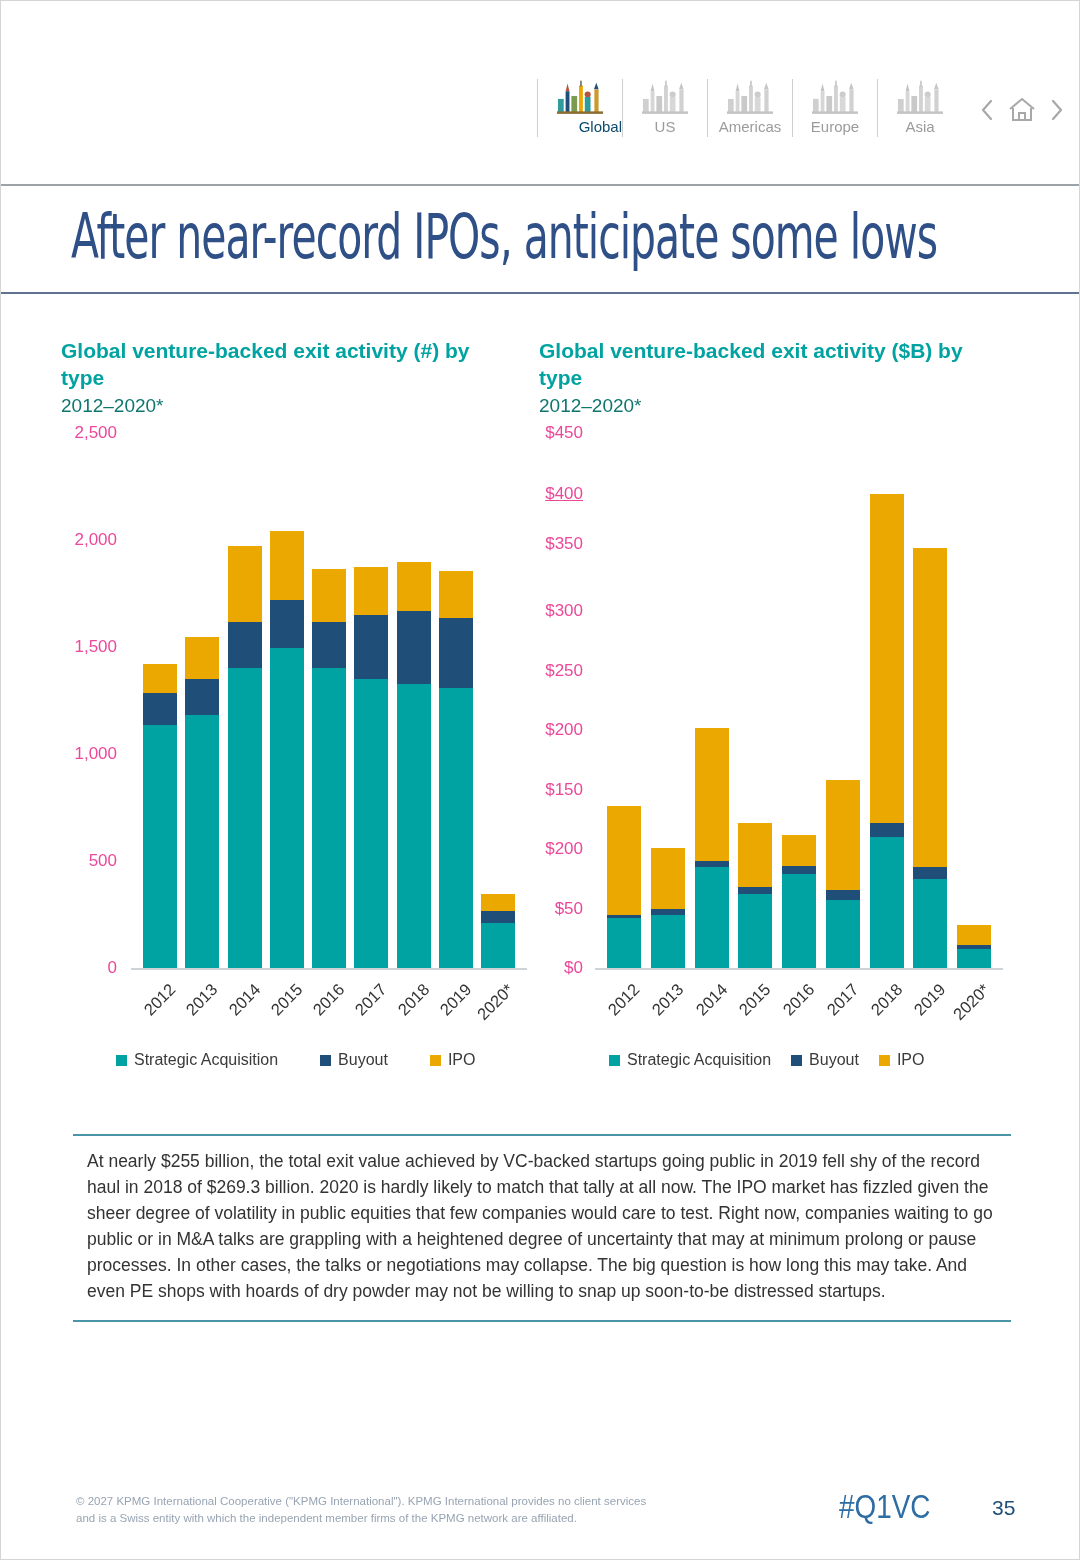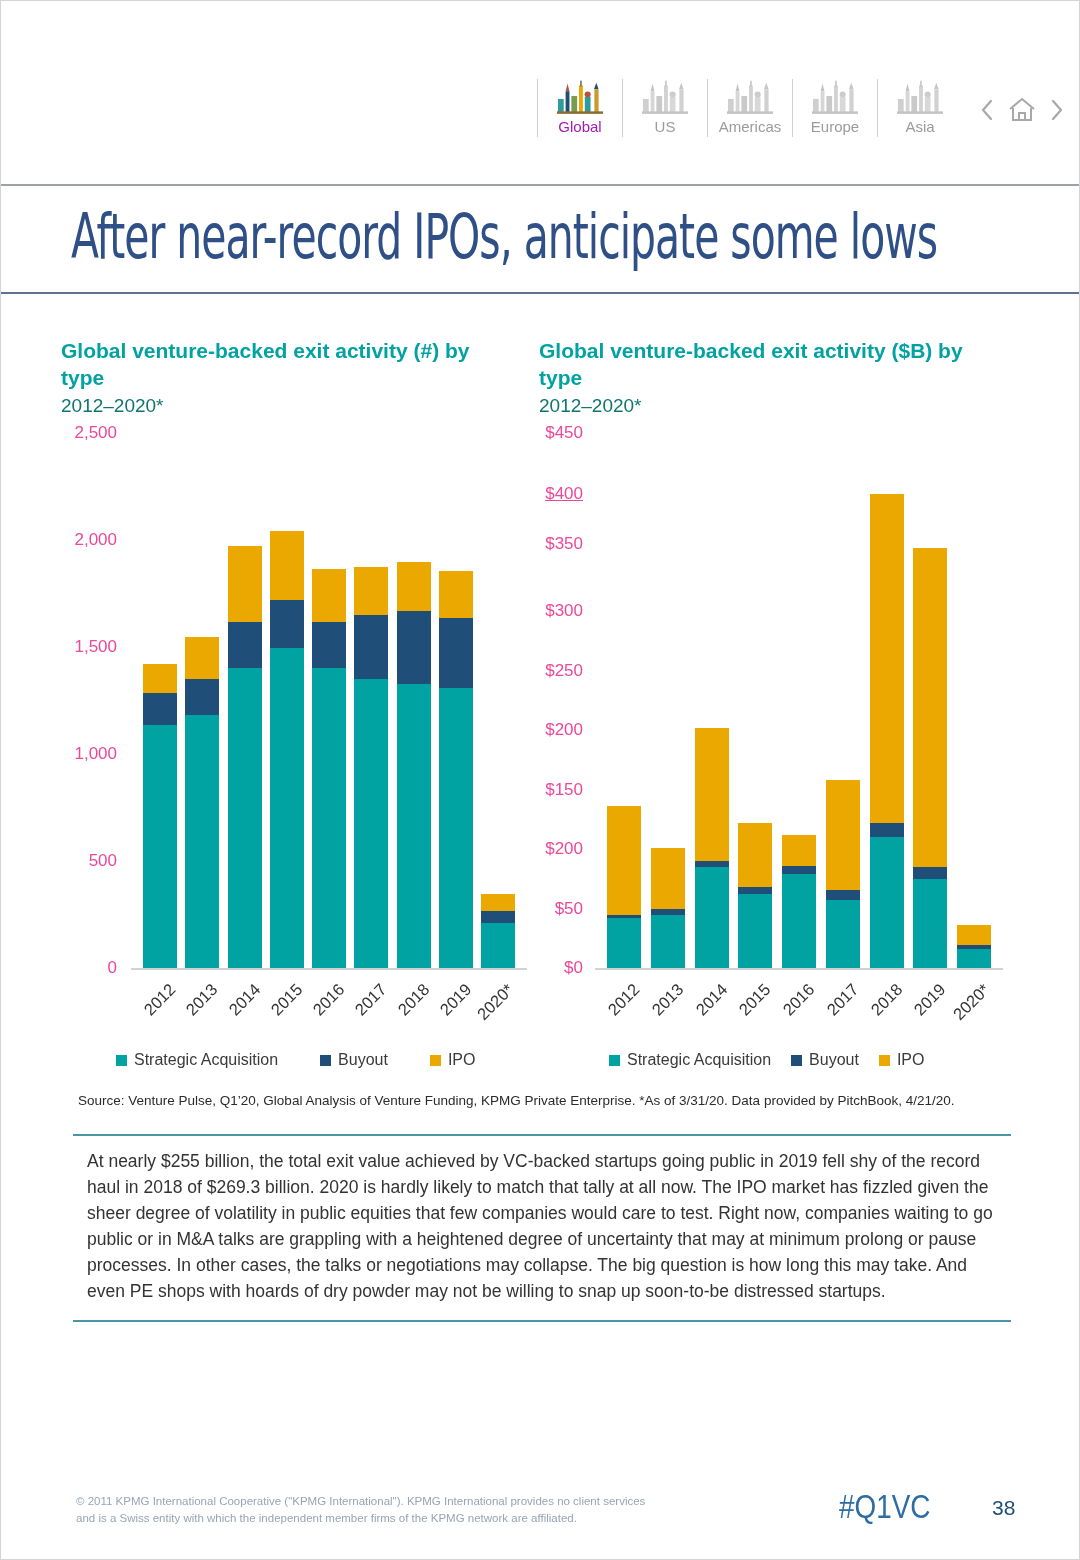--- a/index.html
+++ b/index.html
@@ -9,21 +9,21 @@
     font-family:"Liberation Sans","DejaVu Sans",sans-serif;color:#333;overflow:hidden;
   }
   
   .logo{position:absolute;left:76px;top:50px;}
   .logo-sub{font-size:21px;color:#00338D;margin-top:2px;margin-left:2px;letter-spacing:.2px;}
   .nav{position:absolute;left:536px;top:62px;display:flex;align-items:flex-end;height:74px;}
   .nav-item{width:84px;text-align:center;border-left:1px solid #cfcfcf;padding-bottom:2px;cursor:pointer;}
   .nav-item:last-of-type{border-right:1px solid #cfcfcf;}
   .nav-item .nav-icon{display:block;margin:0 auto 3px auto;}
   .nav-label{font-size:15px;color:#9b9b9b;}
-  .nav-item.active .nav-label{color:#a21caf;}
+  .nav-item.active .nav-label{color:#0c4a6e;text-align:right;}
   .nav-arrows{display:flex;align-items:center;gap:11px;margin-left:16px;padding-bottom:14px;}
   .nav-arrow{cursor:pointer;}
   
   .rule-top{position:absolute;left:0;right:0;top:183px;height:2px;background:#9CA3A8;}
   .rule-bottom{position:absolute;left:0;right:0;top:291px;height:2px;background:#5F7390;}
   .page-title{
     position:absolute;left:70px;top:199px;font-size:62px;font-weight:400;color:#2F4F87;
     letter-spacing:-1.5px;white-space:nowrap;transform:scaleX(.66);transform-origin:left center;
     font-family:"DejaVu Sans","Liberation Sans",sans-serif;
   }
@@ -341,20 +341,19 @@
           <span class="legend-swatch" style="background: rgb(31, 78, 121);"></span>
           <span>Buyout</span>
         </div>
         <div class="legend-item">
           <span class="legend-swatch" style="background: rgb(234, 168, 0);"></span>
           <span>IPO</span>
         </div>
       </div>
   </div>
 
-  <div class="source-note">Source: Venture Pulse, Q1’20, Global Analysis of Venture Funding, KPMG Private Enterprise. *As of 3/31/20. Data provided by PitchBook, 4/21/20.</div>
   <div class="commentary">At nearly $255 billion, the total exit value achieved by VC-backed startups going public in 2019 fell shy of the record haul in 2018 of $269.3 billion. 2020 is hardly likely to match that tally at all now. The IPO market has fizzled given the sheer degree of volatility in public equities that few companies would care to test. Right now, companies waiting to go public or in M&amp;A talks are grappling with a heightened degree of uncertainty that may at minimum prolong or pause processes. In other cases, the talks or negotiations may collapse. The big question is how long this may take. And even PE shops with hoards of dry powder may not be willing to snap up soon-to-be distressed startups.</div>
 
-  <div class="footer-copy">© 2011 KPMG International Cooperative ("KPMG International"). KPMG International provides no client services and is a Swiss entity with which the independent member firms of the KPMG network are affiliated.</div>
+  <div class="footer-copy">© 2027 KPMG International Cooperative ("KPMG International"). KPMG International provides no client services and is a Swiss entity with which the independent member firms of the KPMG network are affiliated.</div>
   <div class="footer-hashtag">#Q1VC</div>
-  <div class="footer-page">38</div>
+  <div class="footer-page">35</div>
 
 </div>
 
 </body></html>

